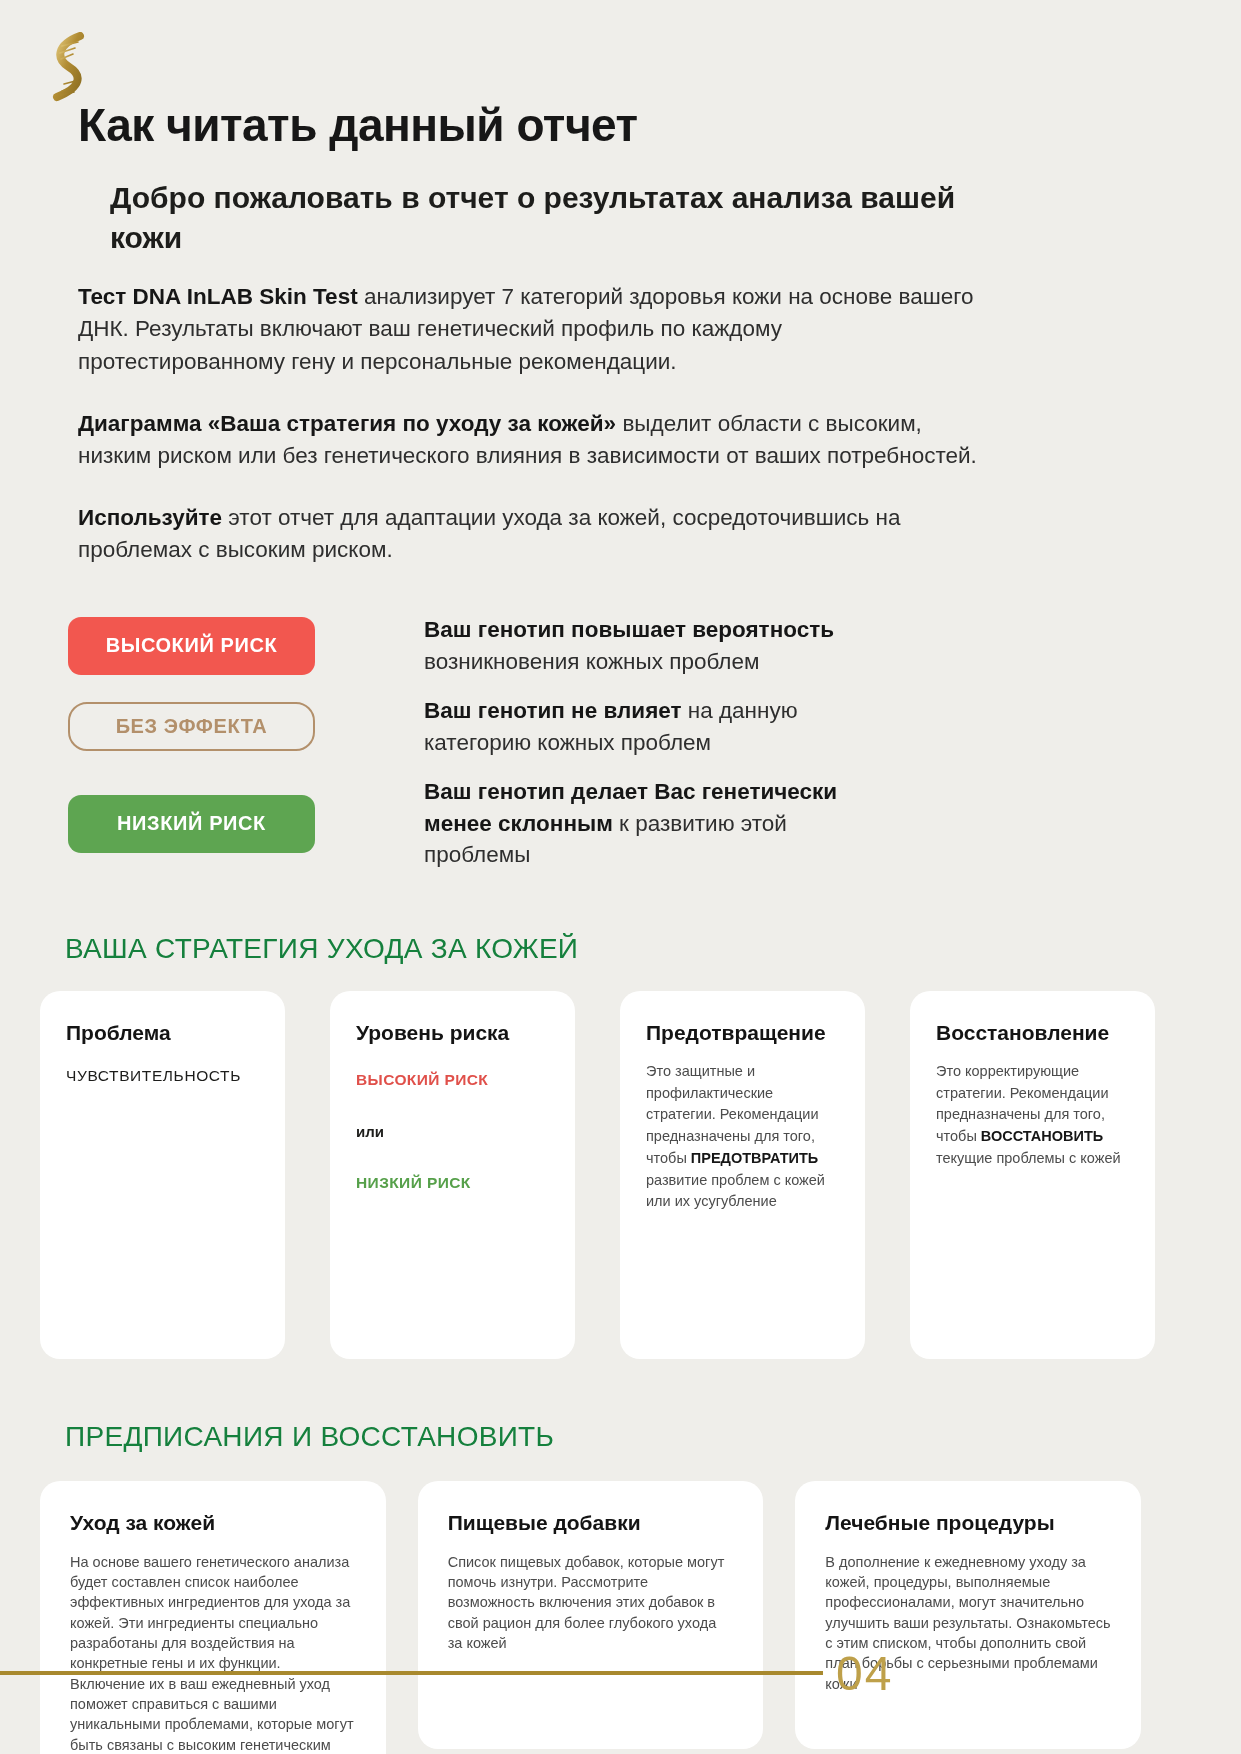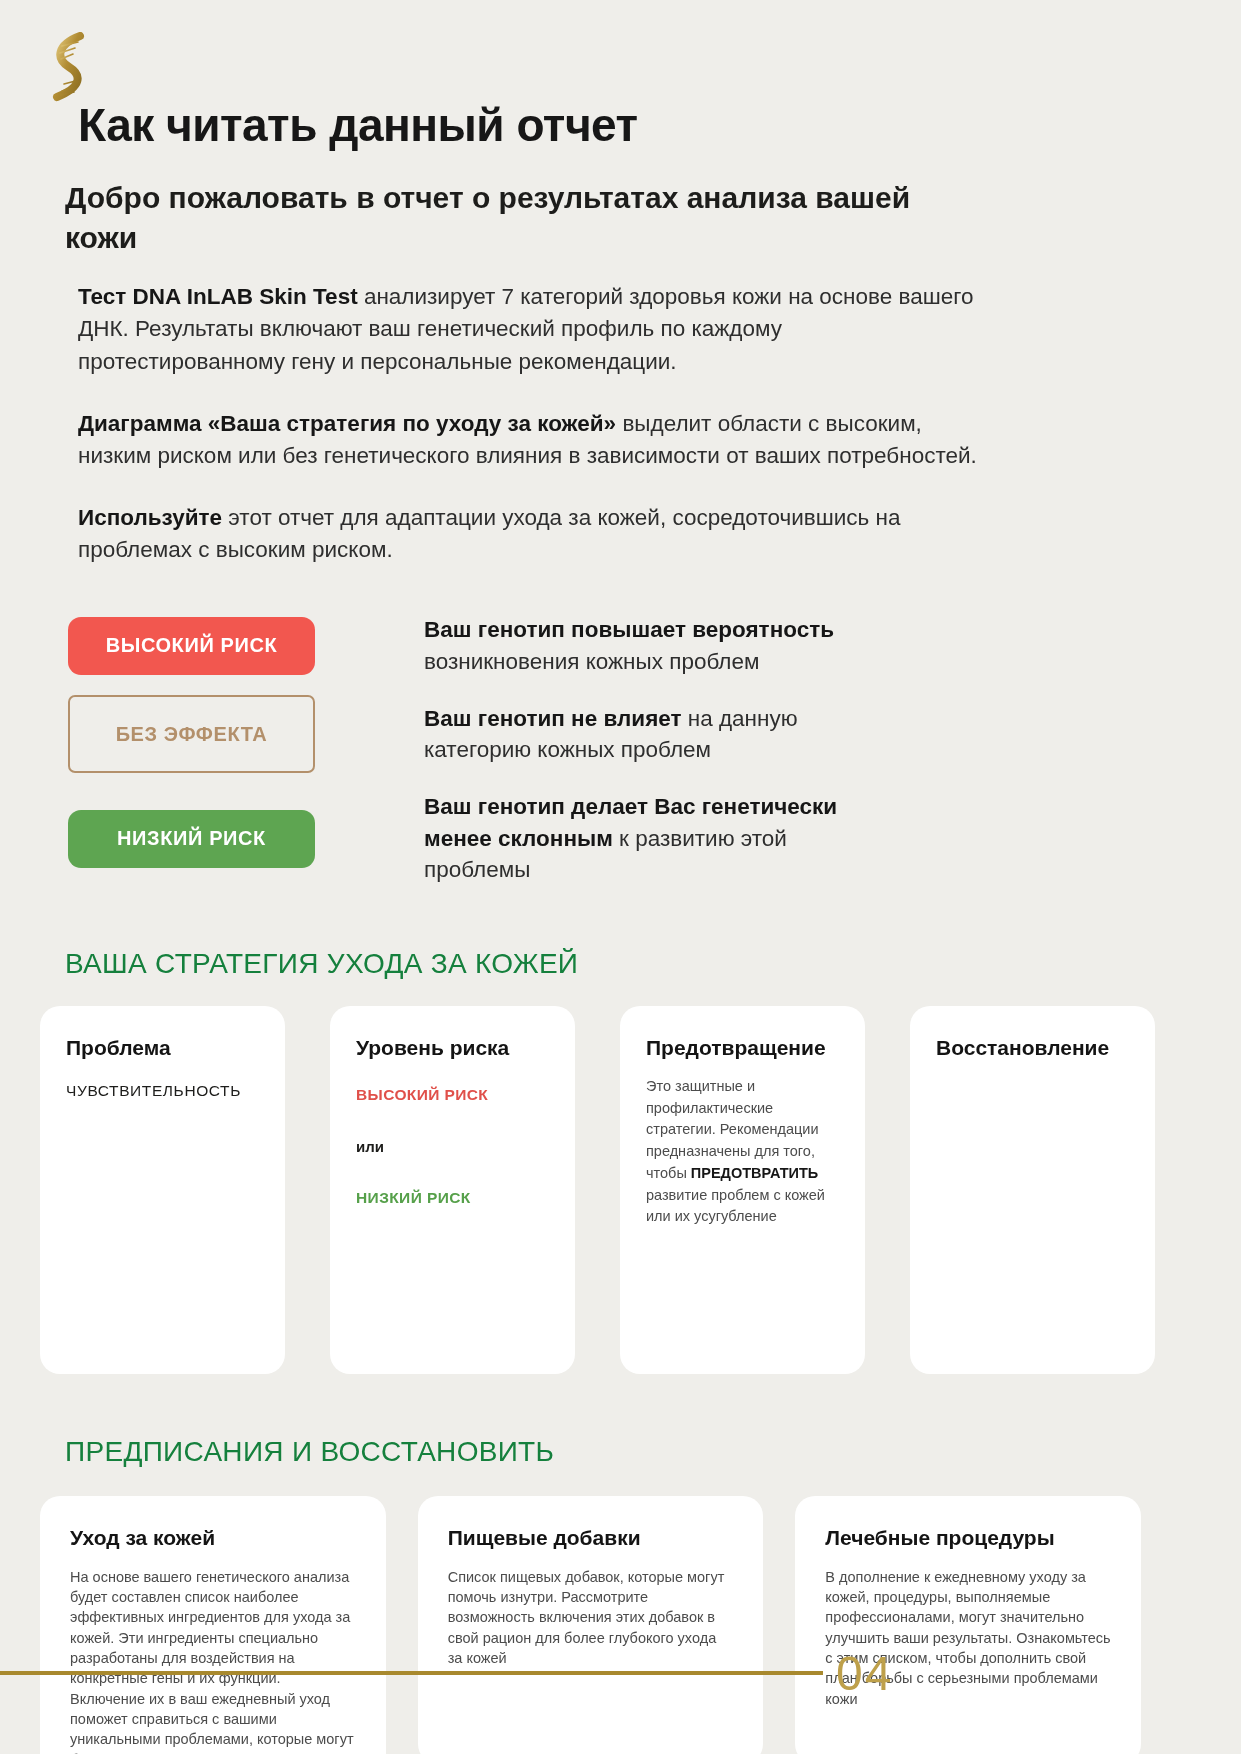--- a/index.html
+++ b/index.html
@@ -14,21 +14,21 @@
   }
 
   .logo { position:absolute; top:32px; left:44px; width:52px; height:70px; }
 
   .h1 {
     margin:98px 90px 0 78px;
     font-size:46px; font-weight:800; letter-spacing:-0.5px;
     color:#171717;
   }
   .h2 {
-    margin:26px 90px 0 65px;
+    margin:26px 90px 0 110px;
     max-width:850px;
     font-size:30px; font-weight:700; line-height:1.32;
     color:#1d1d1b;
   }
 
   .para {
     margin:30px 90px 0 78px;
     max-width:905px;
     font-size:22.5px; line-height:1.43; color:#2e2e2e;
   }
@@ -37,21 +37,21 @@
 
   .legend { margin:48px 90px 0 68px; display:flex; flex-direction:column; gap:18px; }
   .legend-row { display:flex; align-items:center; gap:65px; }
   .badge {
     width:247px; height:58px; flex:0 0 247px;
     display:flex; align-items:center; justify-content:center;
     border-radius:13px; box-sizing:border-box;
     font-size:20px; font-weight:700; letter-spacing:0.6px;
   }
   .badge.high { background:#f2574f; color:#ffffff; }
-  .badge.none { border:2.5px solid #b3906b; color:#b3906b; background:transparent; border-radius:7px; height:78px; }
+  .badge.none { border:2.5px solid #b3906b; color:#b3906b; background:transparent; border-radius:19px; height:49px; }
   .badge.low  { background:#5ea551; color:#ffffff; }
   .legend-desc { width:475px; font-size:22.5px; line-height:1.4; color:#2e2e2e;margin-left:44px; }
   .legend-desc b { color:#161616; }
 
   .section-title {
     margin:62px 60px 0 65px;
     font-size:28px; font-weight:400; letter-spacing:0.3px;
     color:#15803d;
   }
 
@@ -155,20 +155,21 @@
       <div class="risk-low">НИЗКИЙ РИСК</div>
     </div>
 
     <div class="scard">
       <h3>Предотвращение</h3>
       <p><span>Это защитные и профилактические стратегии. Рекомендации предназначены для того, чтобы </span><b>ПРЕДОТВРАТИТЬ</b><span> развитие проблем с кожей или их усугубление</span></p>
     </div>
 
     <div class="scard">
       <h3>Восстановление</h3>
+      <p><span>Это корректирующие стратегии. Рекомендации предназначены для того, чтобы </span><b>ВОССТАНОВИТЬ</b><span> текущие проблемы с кожей</span></p>
     </div>
 
   </div>
 
   <div class="section-title">ПРЕДПИСАНИЯ И ВОССТАНОВИТЬ</div>
 
   <div class="reco-cards">
 
     <div class="rcard">
       <h3>Уход за кожей</h3>

